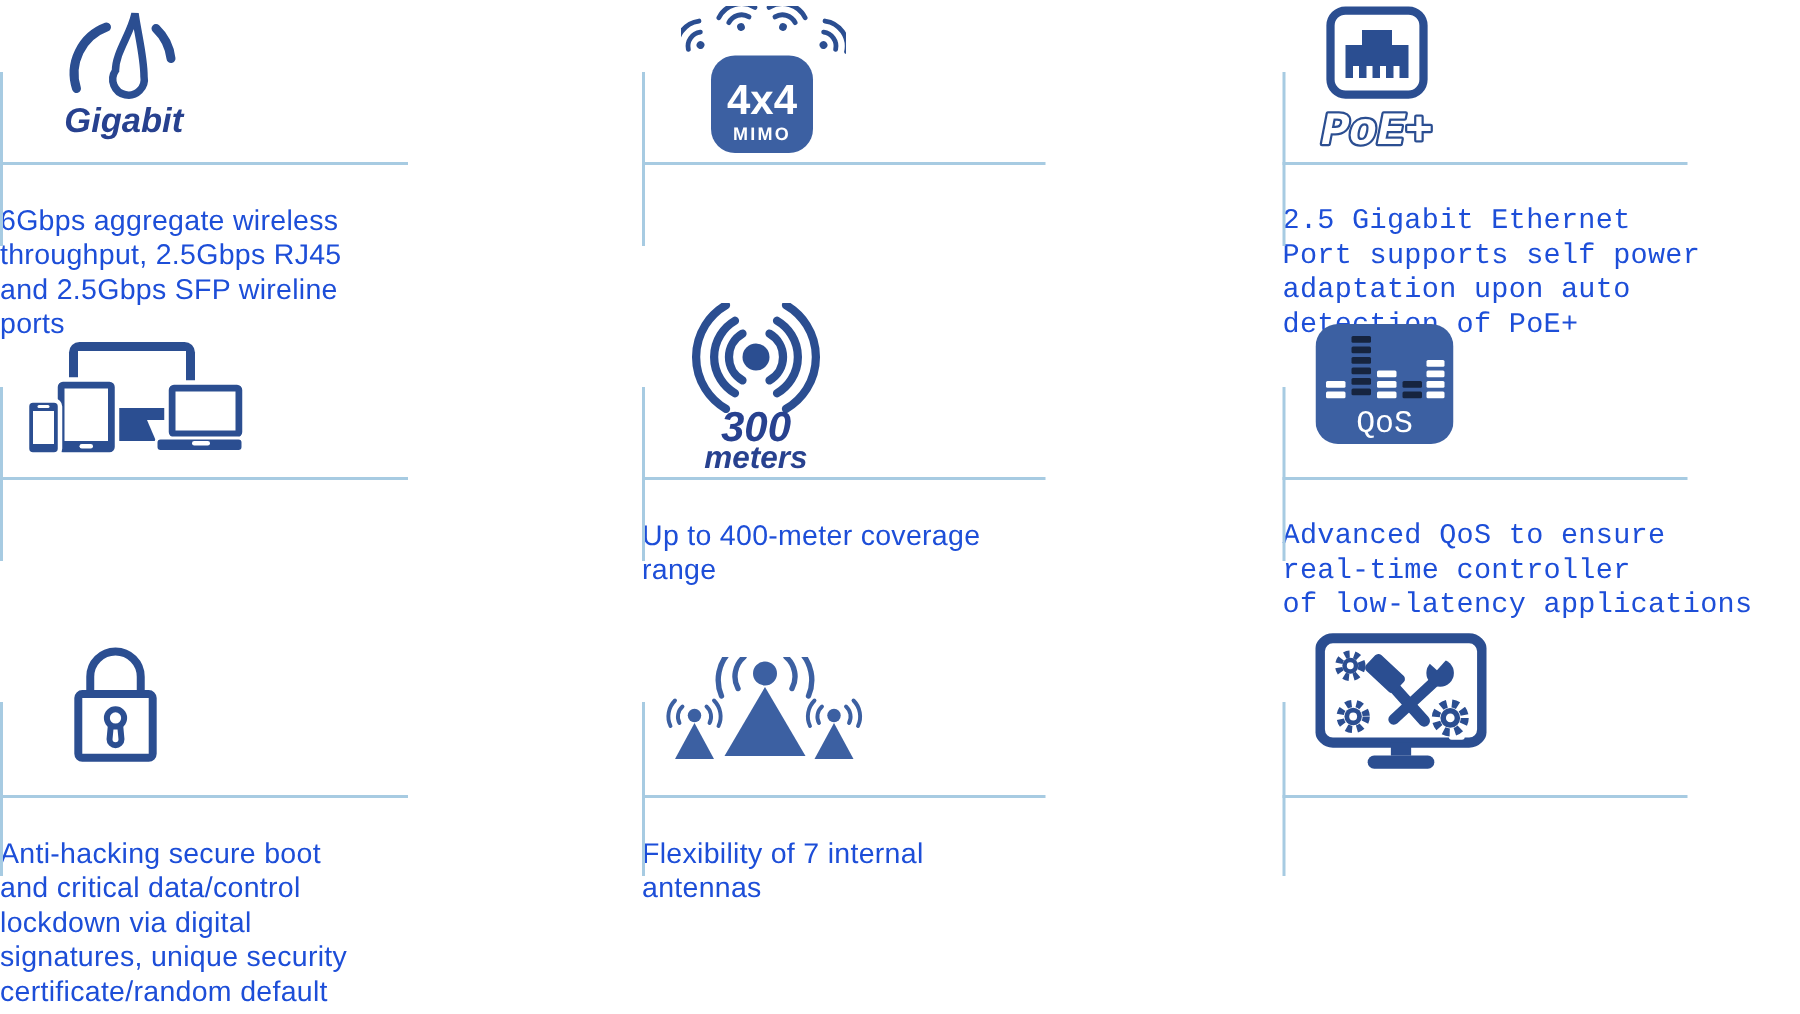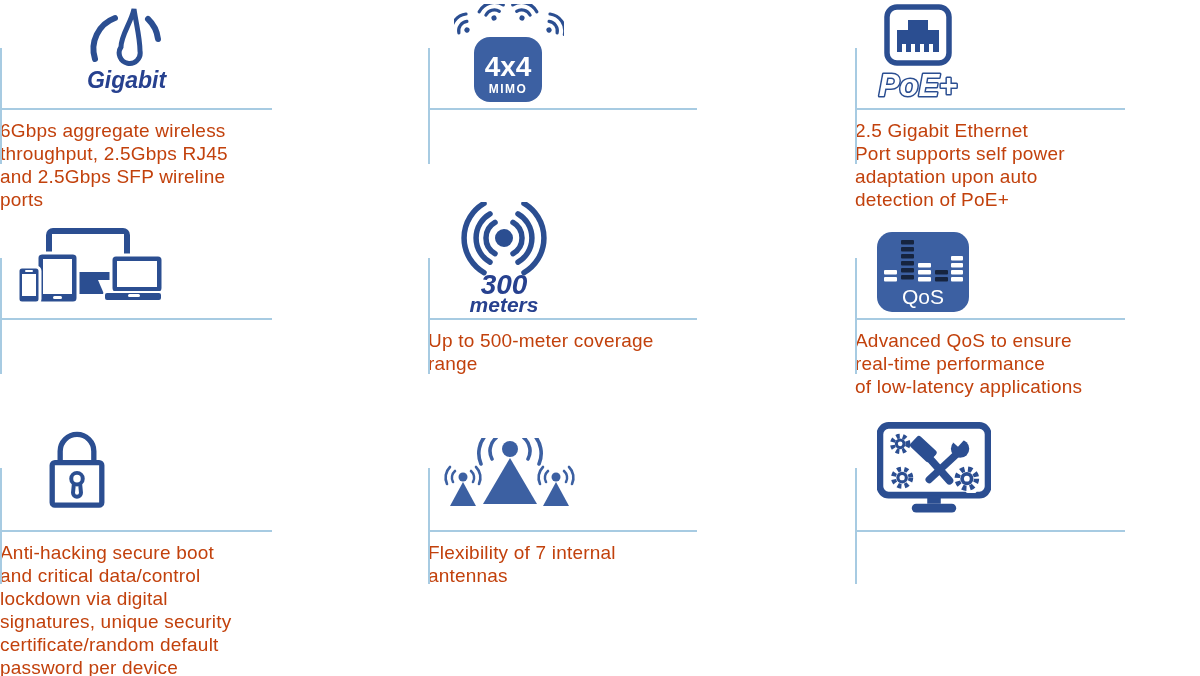--- a/index.html
+++ b/index.html
@@ -11,43 +11,43 @@
   .vline{
     position:absolute;left:0;top:48px;width:2px;height:116px;
     background:#a7cbe2;
   }
   .icon-zone{
     display:flex;align-items:flex-end;height:108px;
   }
   .r3 .icon-zone{height:110px;}
   .underline{border-top:2px solid #a7cbe2;}
   .desc{
-    margin-top:9px;white-space:pre-line;
-    color:#c2410c;font-size:19px;line-height:23px;letter-spacing:.2px;
+    margin-top:26px;white-space:pre-line;
+    color:#1d4ed8;font-size:19px;line-height:23px;letter-spacing:.2px;
   }
   .icon-stack{display:flex;flex-direction:column;align-items:center;}
   .icon-caption{
     color:#27418f;font-weight:bold;font-style:italic;font-size:23px;
     margin-top:2px;line-height:1;
   }
   svg{display:block;}
   
-  .c1{left:0;width:300px;}   .c2{left:428px;width:300px;} .c3{left:855px;width:332px;}
+  .c1{left:0;width:300px;}   .c2{left:428px;width:300px;} .c3{left:855px;width:332px;font-family:Liberation Mono, monospace;}
   .r1{top:0;} .r2{top:210px;} .r3{top:420px;}
   .c1 .underline{width:272px;} .c2 .underline{width:269px;} .c3 .underline{width:270px;}
 </style>
 </head>
 <body>
 
 <div id="canvas">
 
   <div class="cell c1 r1">
     <span class="vline"></span>
     <div class="icon-zone" style="padding-left:40px;">
-      <div class="icon-stack" style="margin-bottom:16px;margin-left:44px;">
+      <div class="icon-stack" style="margin-bottom:16px;">
         <svg width="85" height="62" viewBox="0 0 85 62">
           <g fill="none" stroke="#2b4e91" stroke-width="6" stroke-linecap="round">
             <path d="M 11,54 A 33,33 0 0 1 31,13"></path>
             <path d="M 64,14 A 33,33 0 0 1 74,34"></path>
             <path d="M 50,4 C 47,18 37,30 37,42 A 10.5,10.5 0 1 0 56,46 C 56,33 52,18 50,4 Z" stroke-width="5"></path>
           </g>
         </svg>
         <div class="icon-caption">Gigabit</div>
       </div>
     </div>
@@ -146,28 +146,28 @@
             <path d="M 61,20.4 A 18,18 0 0 1 61,51.6"></path>
             <path d="M 66,11.8 A 28,28 0 0 1 66,60.2"></path>
             <path d="M 72,1.4 A 40,40 0 0 1 72,70.6"></path>
           </g>
           <text x="52" y="92" text-anchor="middle" font-size="28" font-weight="bold" font-style="italic" fill="#27418f">300</text>
           <text x="52" y="110" text-anchor="middle" font-size="21" font-weight="bold" font-style="italic" fill="#27418f">meters</text>
         </svg>
       </div>
     </div>
     <div class="underline"></div>
-    <div class="desc">Up to 500-meter coverage
+    <div class="desc">Up to 400-meter coverage
 range</div>
   </div>
 
   <div class="cell c3 r2">
     <span class="vline"></span>
     <div class="icon-zone" style="padding-left:22px;">
-      <div class="icon-stack" style="margin-bottom:4px;">
+      <div class="icon-stack" style="margin-bottom:20px;">
         <svg width="92" height="82" viewBox="0 0 92 82">
           <rect x="0" y="0" width="92" height="80" rx="15" fill="#3c60a2"></rect>
           <g>
 
             <rect x="7" y="38" width="13" height="4.5" rx="1" fill="#ffffff"></rect>
             <rect x="7" y="45" width="13" height="4.5" rx="1" fill="#ffffff"></rect>
 
             <rect x="24" y="8" width="13" height="4.5" rx="1" fill="#16243f"></rect>
             <rect x="24" y="15" width="13" height="4.5" rx="1" fill="#16243f"></rect>
             <rect x="24" y="22" width="13" height="4.5" rx="1" fill="#16243f"></rect>
@@ -186,21 +186,21 @@
             <rect x="74" y="31" width="12" height="4.5" rx="1" fill="#ffffff"></rect>
             <rect x="74" y="38" width="12" height="4.5" rx="1" fill="#ffffff"></rect>
             <rect x="74" y="45" width="12" height="4.5" rx="1" fill="#ffffff"></rect>
           </g>
           <text x="46" y="72" text-anchor="middle" font-size="21" fill="#ffffff">QoS</text>
         </svg>
       </div>
     </div>
     <div class="underline"></div>
     <div class="desc">Advanced QoS to ensure
-real-time performance
+real-time controller
 of low-latency applications</div>
   </div>
 
   <div class="cell c1 r3">
     <span class="vline"></span>
     <div class="icon-zone" style="padding-left:46px;">
       <div class="icon-stack" style="margin-bottom:20px;">
         <svg width="62" height="84" viewBox="0 0 70 92">
           <g fill="none" stroke="#2b4e91">
             <path d="M 16,40 V 27 A 19,19 0 0 1 54,27 V 40" stroke-width="6"></path>

